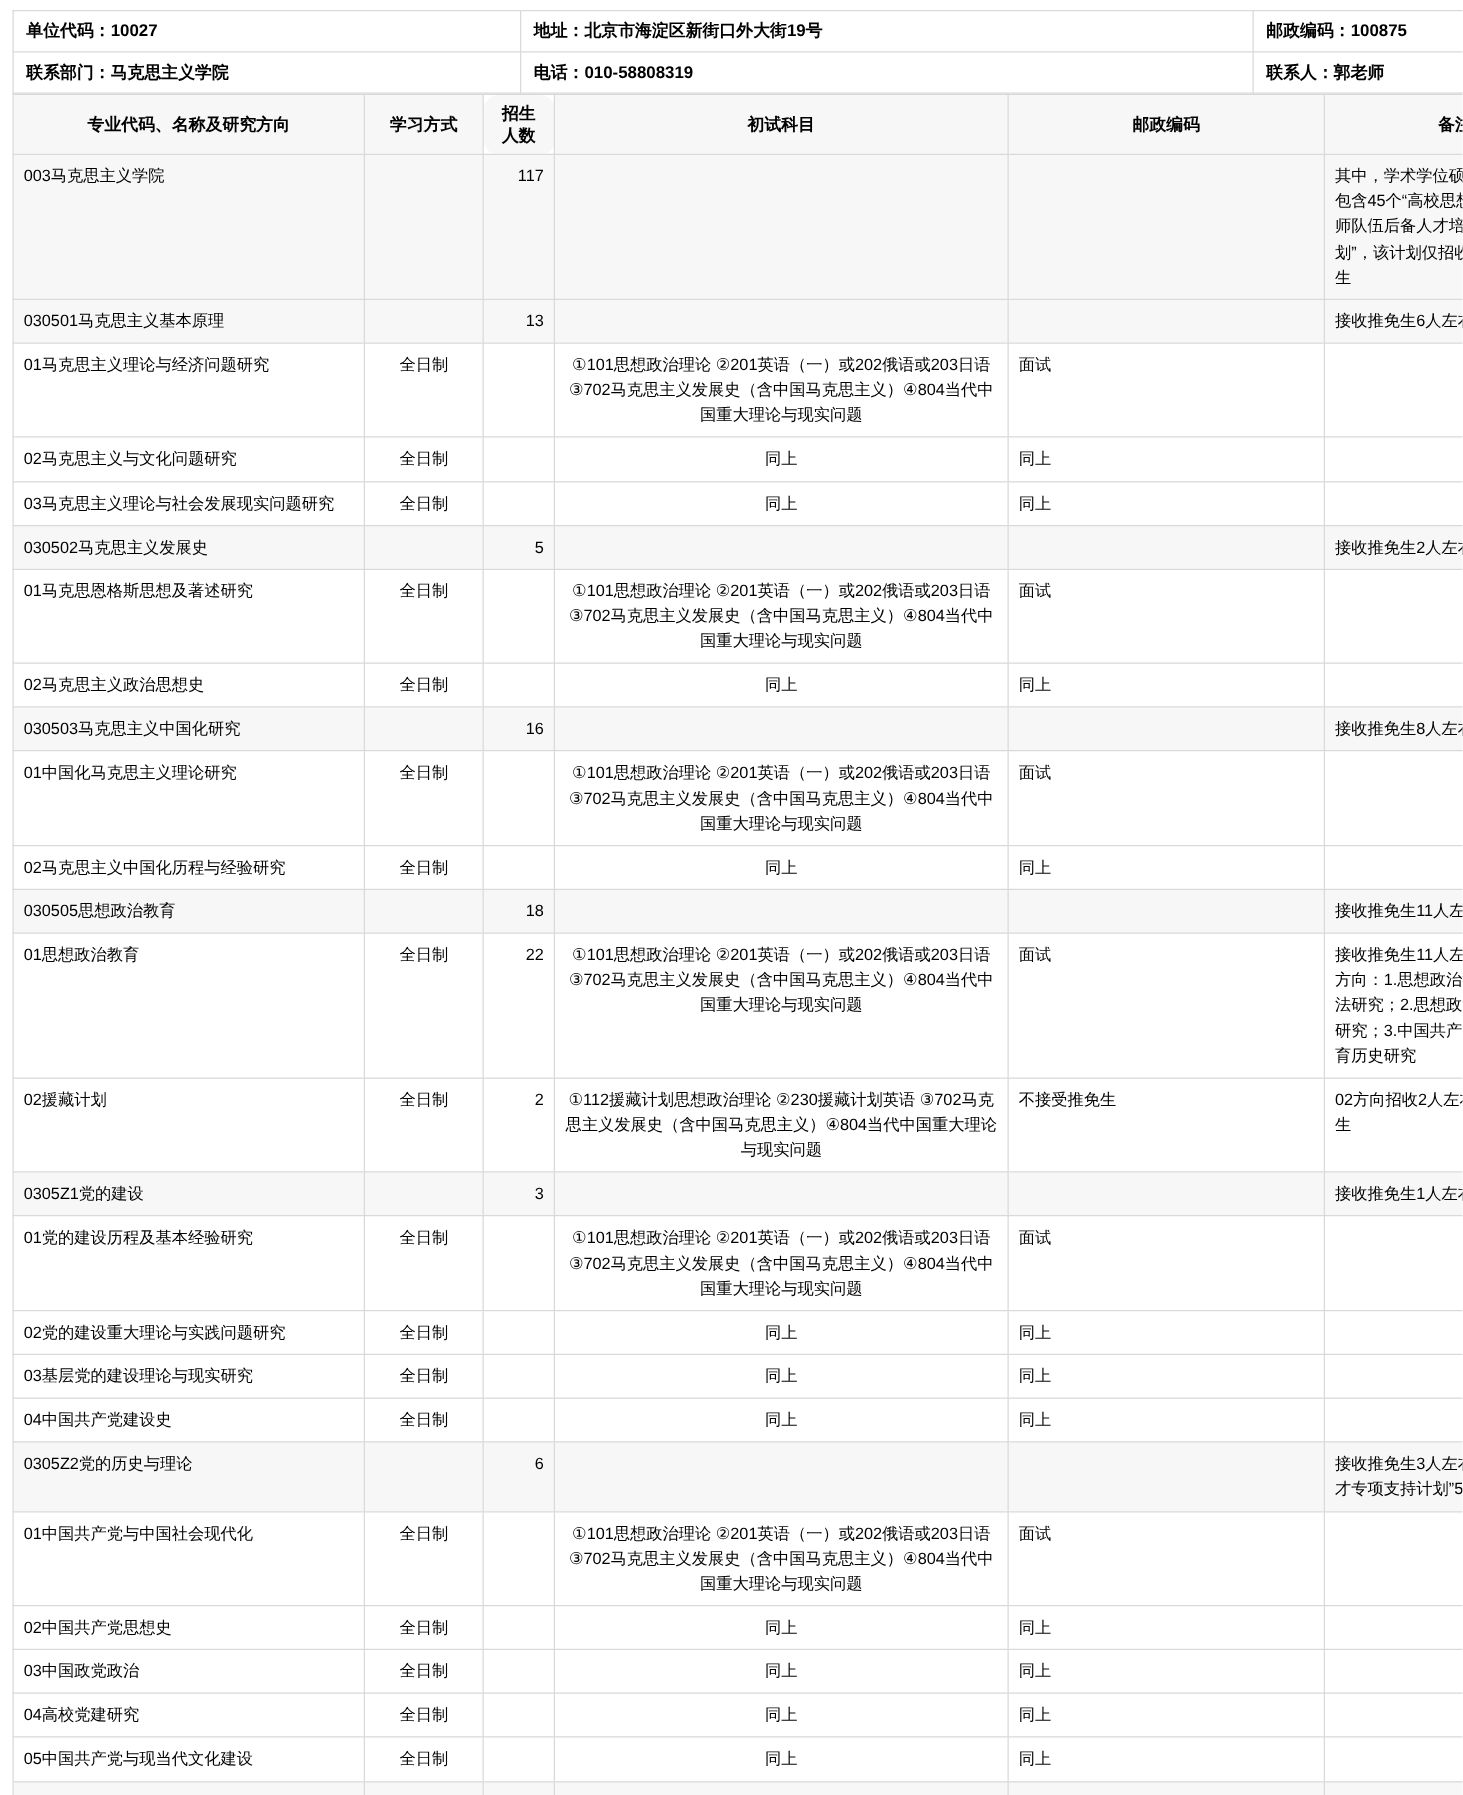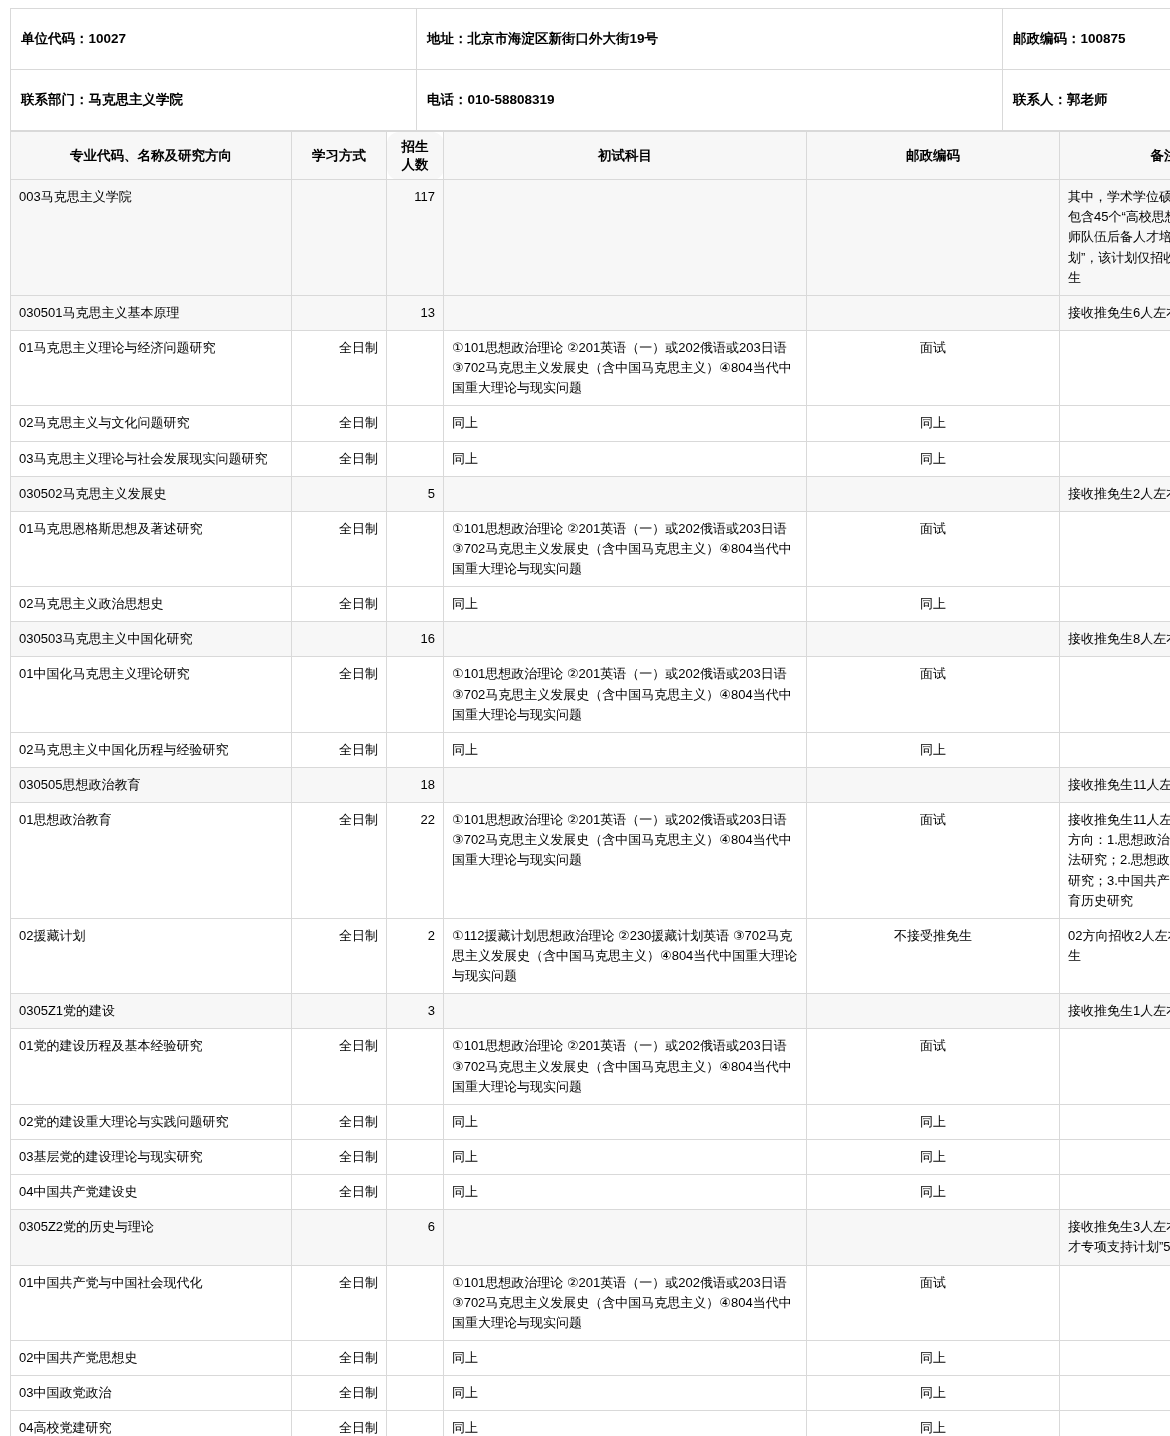--- a/index.html
+++ b/index.html
@@ -18,21 +18,21 @@
     box-sizing: border-box;
     padding: 8px 10px 10px 10px;
   }
   table.info, table.main {
     border-collapse: collapse;
     width: 1150px;
     table-layout: fixed;
   }
   table.info td {
     border: 1px solid #d9d9d9;
-    padding: 21px 10px;
+    padding: 7px 10px;
     font-size: 13.5px;
     font-weight: bold;
     vertical-align: middle;
     background: #ffffff;
     white-space: nowrap;
   }
   table.main th {
     border: 1px solid #d9d9d9;
     background: #f7f7f7;
     font-size: 13.5px;
@@ -47,24 +47,24 @@
     padding: 7px 8px;
     font-size: 13px;
     vertical-align: top;
     line-height: 1.55;
     background: #ffffff;
   }
   tr.shaded > td {
     background: #f7f7f7;
   }
   td.c-name   { text-align: left; }
-  td.c-mode   { text-align: right; }
+  td.c-mode   { text-align: center; }
   td.c-num    { text-align: right; }
-  td.c-first  { text-align: left; }
-  td.c-second { text-align: center; }
+  td.c-first  { text-align: center; }
+  td.c-second { text-align: left; }
   td.c-remark { text-align: left; }
   .indent1 { padding-left: 8px; }
   .indent2 { padding-left: 28px; }
   .col-name   { width: 268px; }
   .col-mode   { width: 82px; }
   .col-num    { width: 44px; border-radius: 12px; }
   .col-first  { width: 350px; }
   .col-second { width: 240px; }
   .col-remark { width: 196px; }
   .info-a { width: 385px; }

